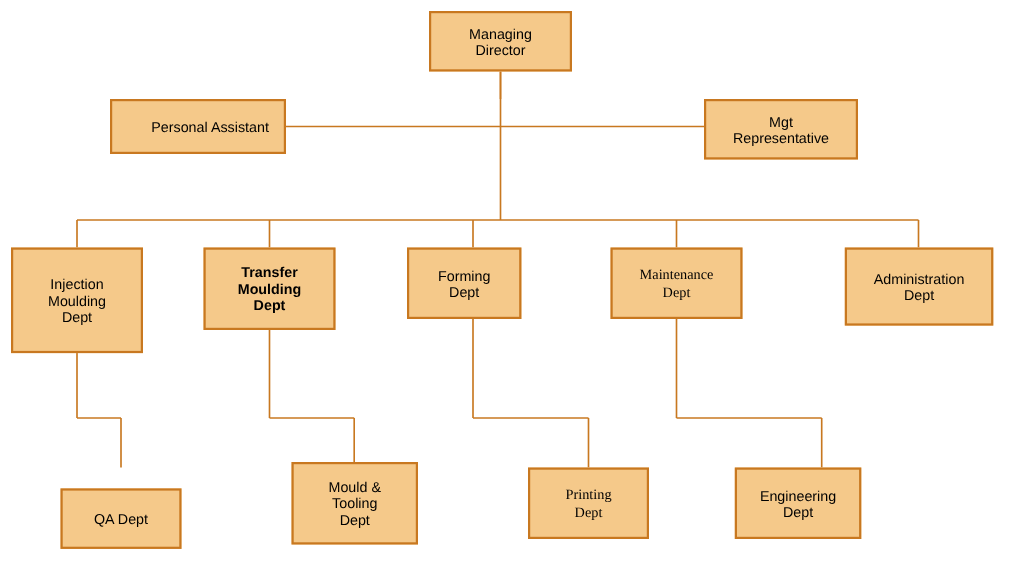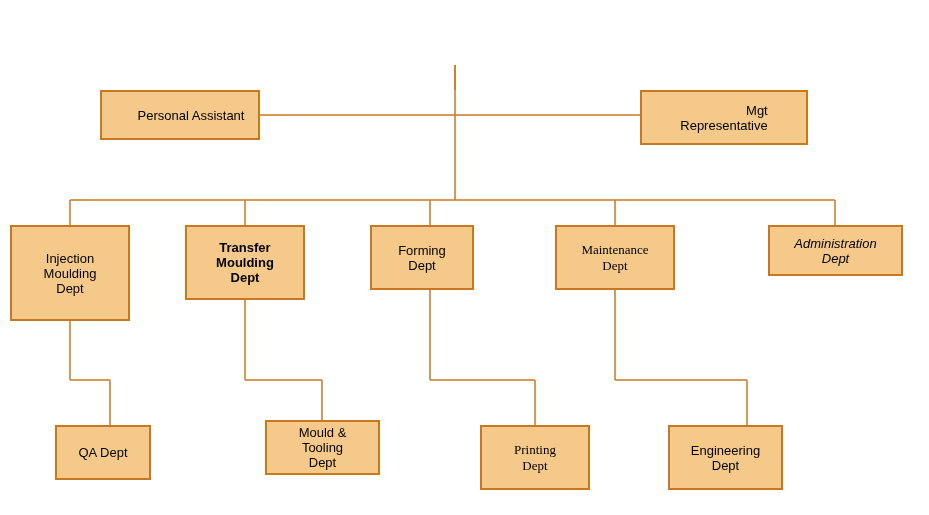--- a/index.html
+++ b/index.html
@@ -77,36 +77,37 @@
 
     <line x1="430" y1="290" x2="430" y2="380"></line>
     <line x1="430" y1="380" x2="535" y2="380"></line>
     <line x1="535" y1="380" x2="535" y2="425"></line>
 
     <line x1="615" y1="290" x2="615" y2="380"></line>
     <line x1="615" y1="380" x2="747" y2="380"></line>
     <line x1="747" y1="380" x2="747" y2="425"></line>
   </svg>
 
+  <div class="box" style="left:390px;top:10px;width:130px;height:55px;">Managing<br>Director</div>
 
   <div class="box" style="left:100px;top:90px;width:160px;height:50px;padding-left:26px;">Personal Assistant</div>
 
-  <div class="box" style="left:640px;top:90px;width:168px;height:55px;text-align:right;">Mgt<br>Representative</div>
+  <div class="box" style="left:640px;top:90px;width:140px;height:55px;">Mgt<br>Representative</div>
 
   <div class="box" style="left:10px;top:225px;width:120px;height:96px;">Injection<br>Moulding<br>Dept</div>
 
   <div class="box" style="left:185px;top:225px;width:120px;height:75px;font-weight:bold;">Transfer<br>Moulding<br>Dept</div>
 
   <div class="box" style="left:370px;top:225px;width:104px;height:65px;">Forming<br>Dept</div>
 
   <div class="box" style="left:555px;top:225px;width:120px;height:65px;font-family:Liberation Serif, serif;">Maintenance<br>Dept</div>
 
-  <div class="box" style="left:768px;top:225px;width:135px;height:51px;font-style:italic;">Administration<br>Dept</div>
+  <div class="box" style="left:768px;top:225px;width:135px;height:71px;">Administration<br>Dept</div>
 
-  <div class="box" style="left:55px;top:425px;width:96px;height:55px;">QA Dept</div>
+  <div class="box" style="left:55px;top:444px;width:110px;height:55px;">QA Dept</div>
 
-  <div class="box" style="left:265px;top:420px;width:115px;height:55px;">Mould &amp;<br>Tooling<br>Dept</div>
+  <div class="box" style="left:265px;top:420px;width:115px;height:75px;">Mould &amp;<br>Tooling<br>Dept</div>
 
   <div class="box" style="left:480px;top:425px;width:110px;height:65px;font-family:Liberation Serif, serif;">Printing<br>Dept</div>
 
   <div class="box" style="left:668px;top:425px;width:115px;height:65px;">Engineering<br>Dept</div>
 
 </div>
 
 </body></html>

